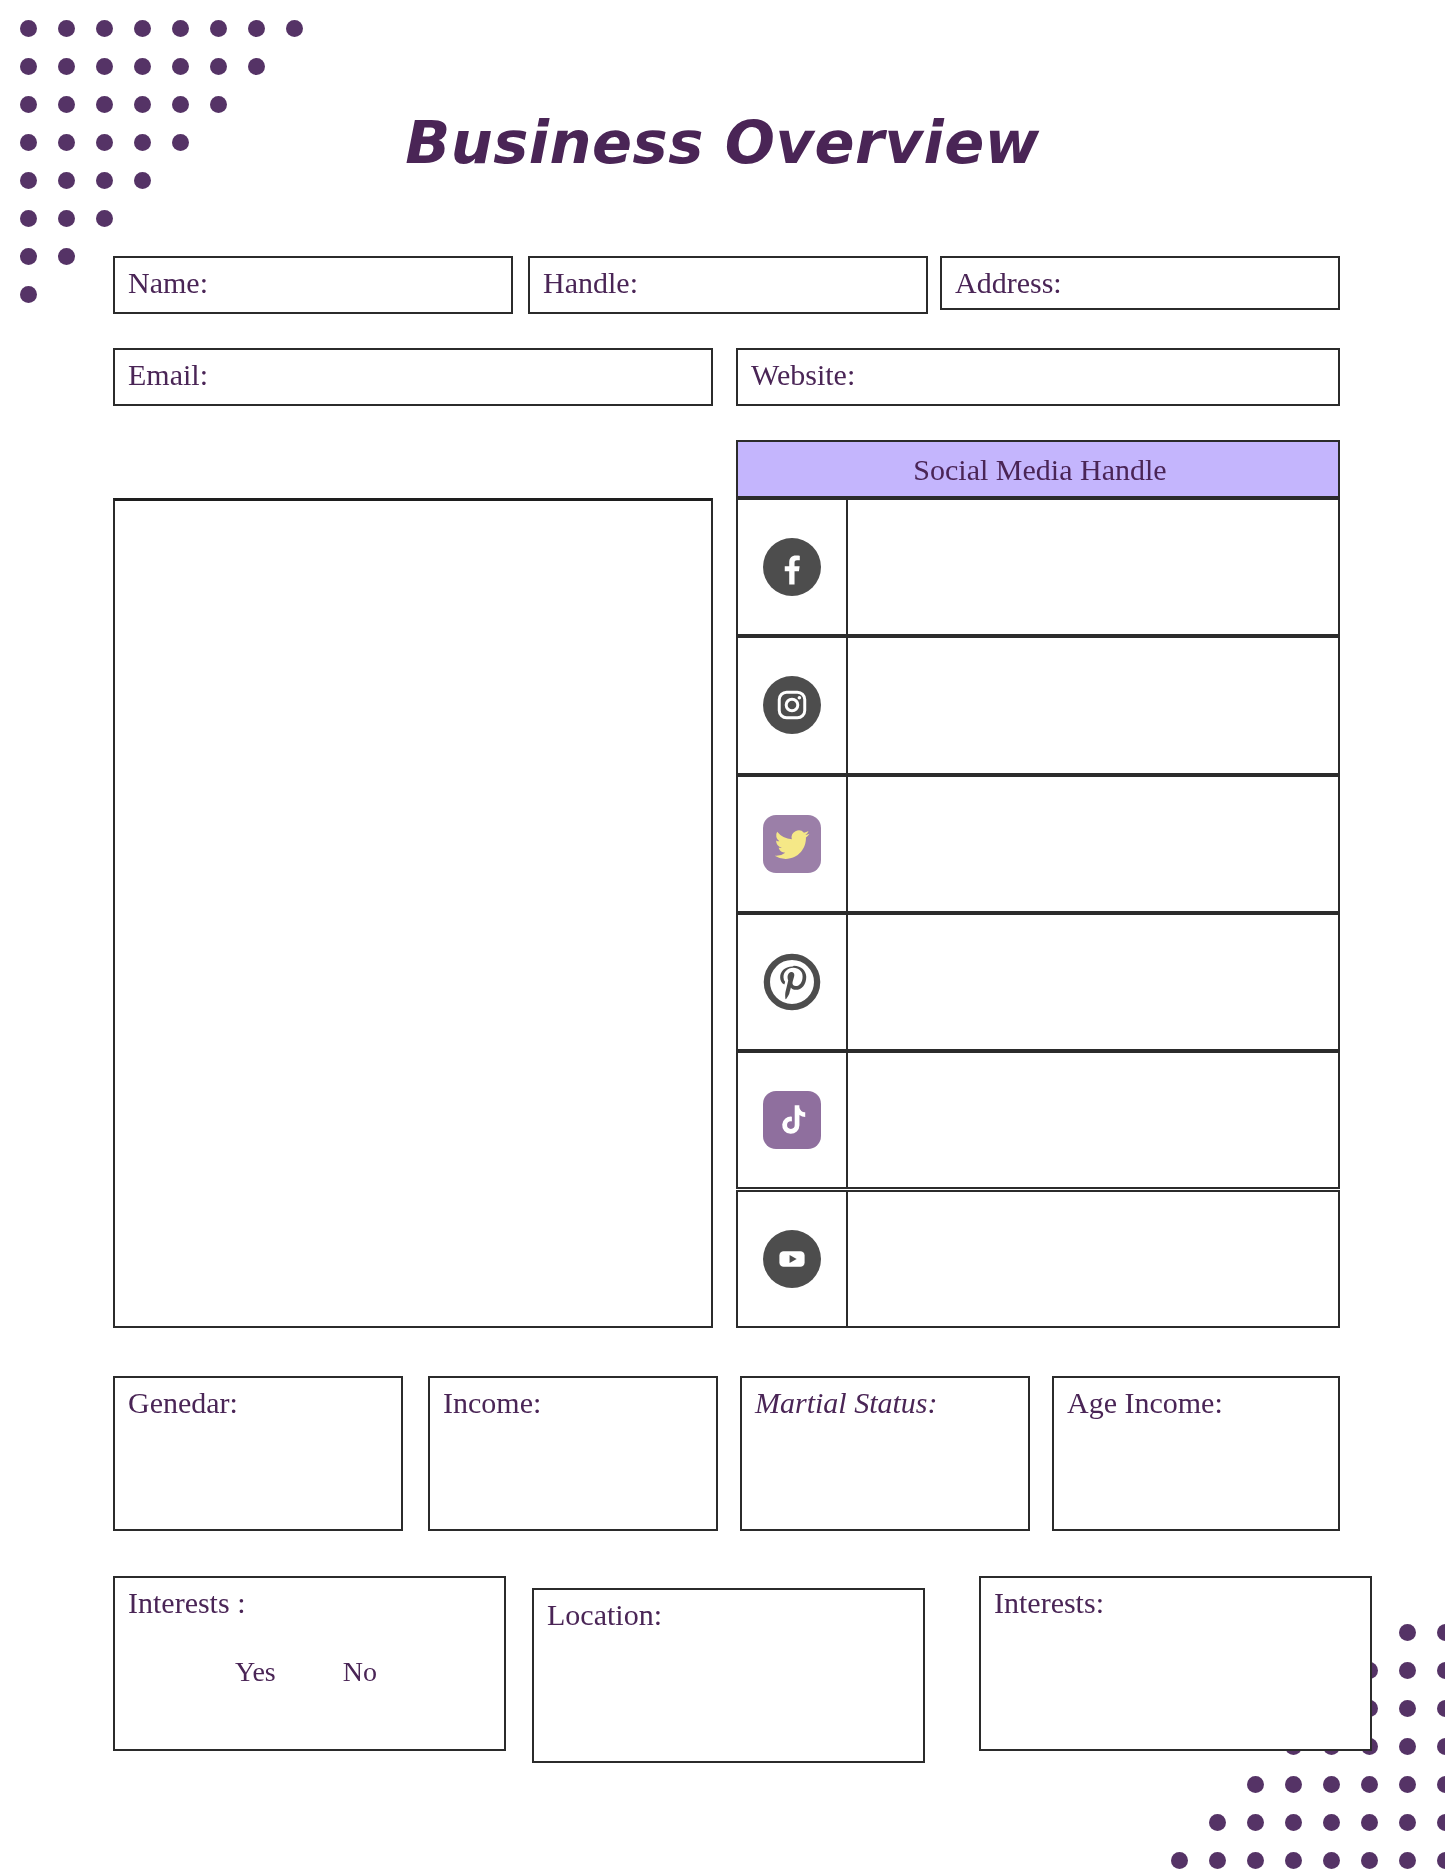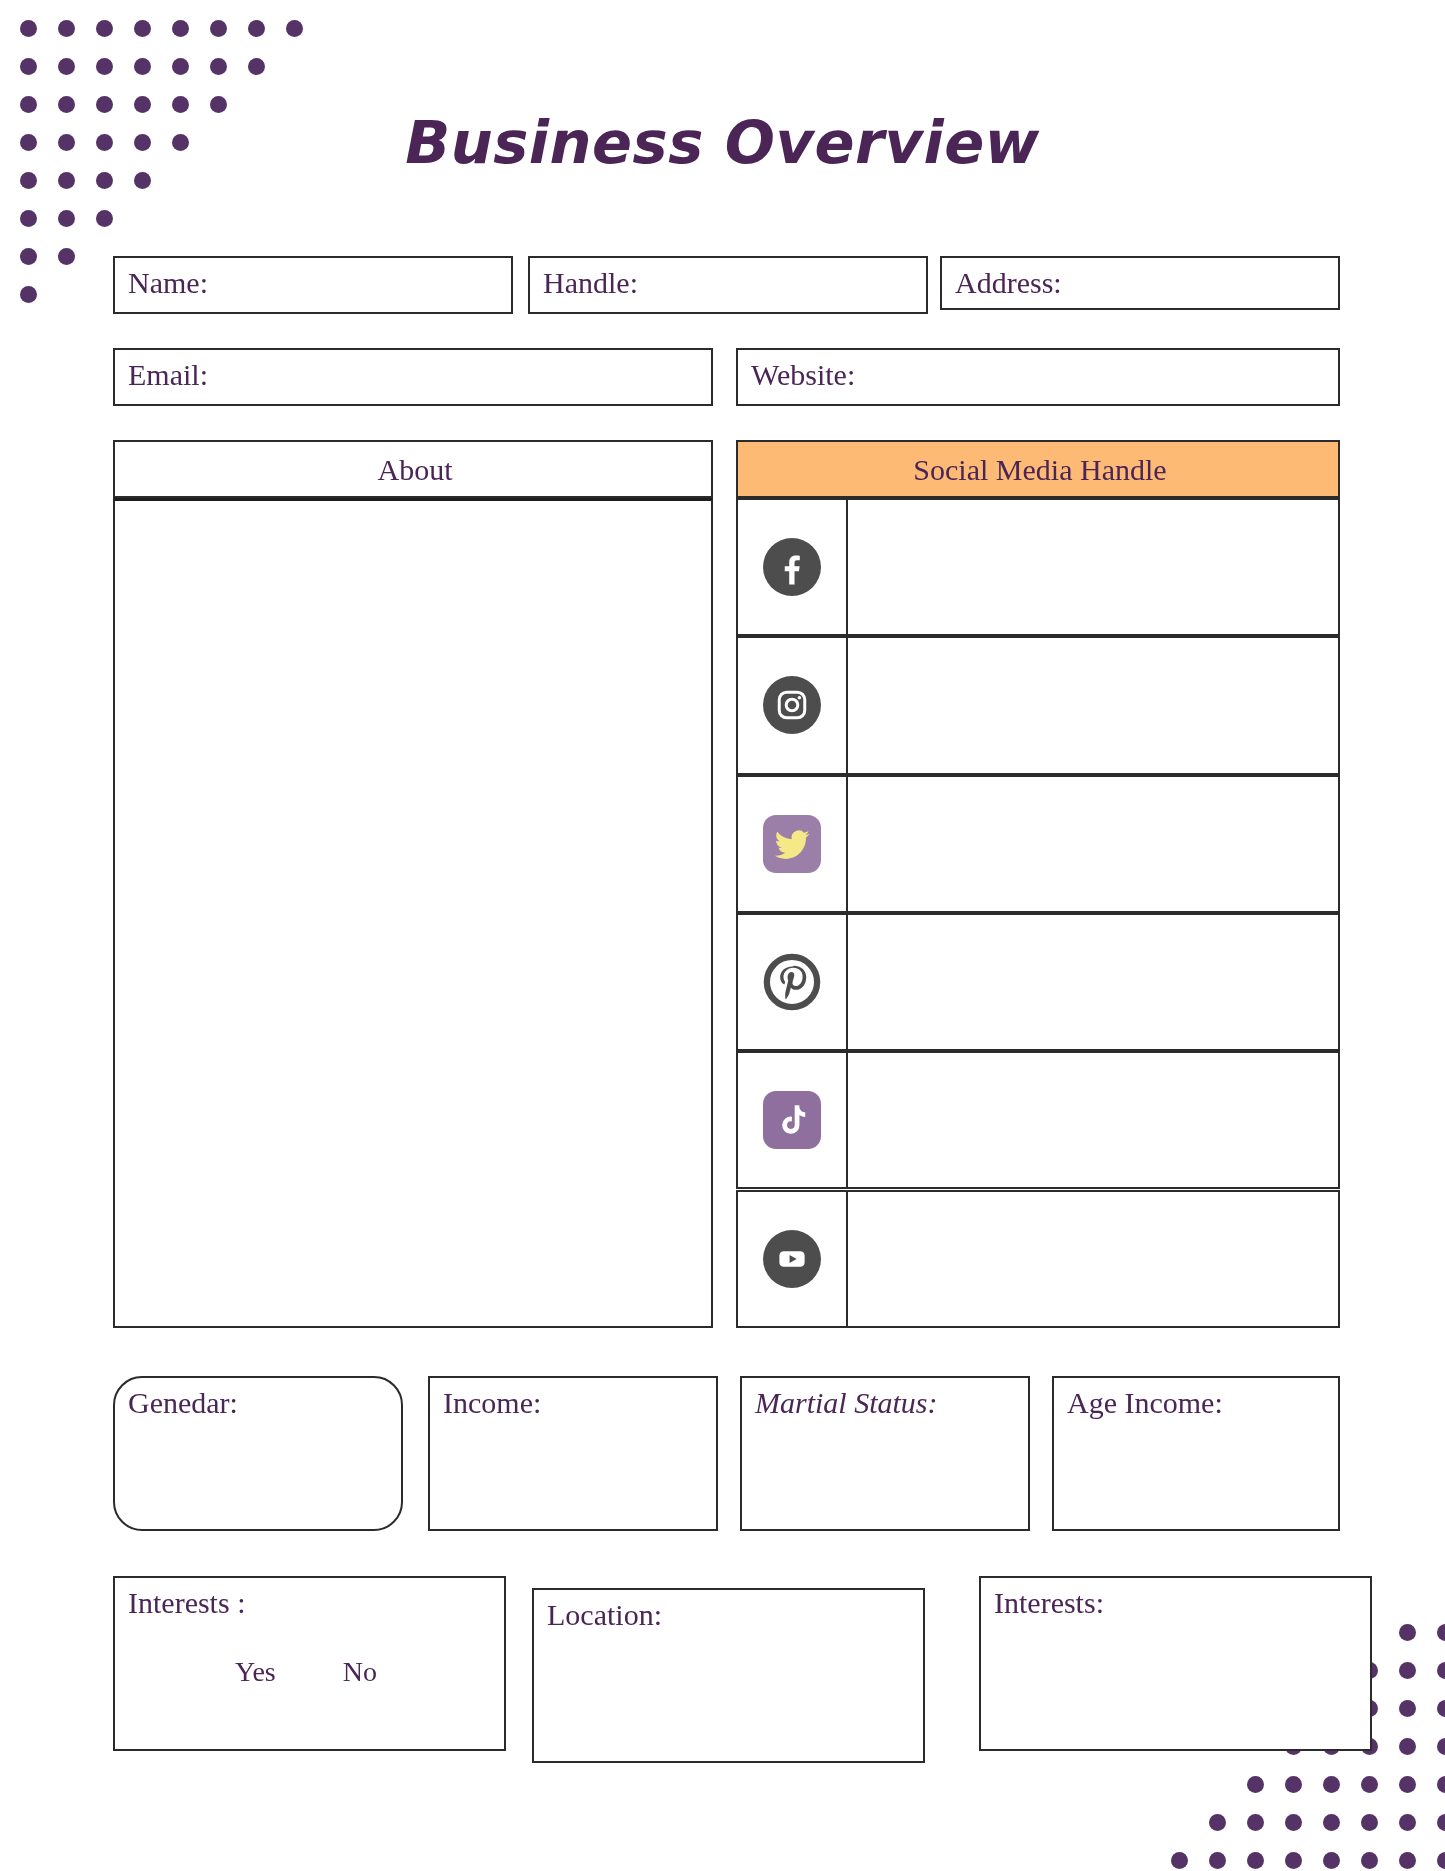--- a/index.html
+++ b/index.html
@@ -85,21 +85,21 @@
   #about-body {
     position: absolute; left: 0; top: 58px; width: 600px; height: 830px;
     box-sizing: border-box; border: 2px solid #2b2b2b; border-top: 3px solid #1e1e1e;
     background: #fff;
   }
 
   
   #social-panel  { left: 736px;  top: 440px; width: 604px; height: 888px; }
   #social-header {
     position: absolute; left: 0; top: 0; width: 604px; height: 58px;
-    box-sizing: border-box; border: 2px solid #2b2b2b; background: #fdba74;
+    box-sizing: border-box; border: 2px solid #2b2b2b; background: #c4b5fd;
   }
   #social-header-text {
     position: absolute; left: 0; top: 11px; width: 604px;
     text-align: center; font-size: 30px; color: #4a2556;
   }
   #social-rows {
     position: absolute; left: 0; top: 58px; width: 604px; height: 830px;
   }
   .social-row {
     position: absolute; left: 0; width: 604px; height: 138.3px;
@@ -121,21 +121,21 @@
   }
 
   
   .ic { display: block; }
   .ic-circle { width: 58px; height: 58px; border-radius: 50%; background: #4d4d4d;
                display: flex; align-items: center; justify-content: center; }
   .ic-rounded { width: 58px; height: 58px; border-radius: 13px;
                 display: flex; align-items: center; justify-content: center; }
 
   
-  #field-gender   { left: 113px;  top: 1376px; width: 290px; height: 155px; border-radius: 29px; }
+  #field-gender   { left: 113px;  top: 1376px; width: 290px; height: 155px; }
   #field-income   { left: 428px;  top: 1376px; width: 290px; height: 155px; }
   #field-marital  { left: 740px;  top: 1376px; width: 290px; height: 155px; font-style: italic; }
   #field-agerange { left: 1052px; top: 1376px; width: 288px; height: 155px; }
 
   
   #field-children  { left: 113px; top: 1576px; width: 393px; height: 175px; }
   #field-location  { left: 532px; top: 1576px; width: 393px; height: 175px; margin-top: 12px; }
   #field-interests { left: 979px; top: 1576px; width: 393px; height: 175px; text-decoration: underline; }
 
   #children-options {
@@ -237,23 +237,20 @@
 </div>
 
 <div class="box" id="field-email">
   <span class="box-label">Email:</span>
 </div>
 <div class="box" id="field-website">
   <span class="box-label">Website:</span>
 </div>
 
 <div class="box" id="about-panel">
-  <div id="about-header">
-    <div id="about-header-text">About</div>
-  </div>
   <div id="about-body"></div>
 </div>
 
 <div class="box" id="social-panel" style="border:none;">
   <div id="social-header">
     <div id="social-header-text">Social Media Handle</div>
   </div>
   <div id="social-rows">
 
     <div class="social-row" style="top:0px;">

